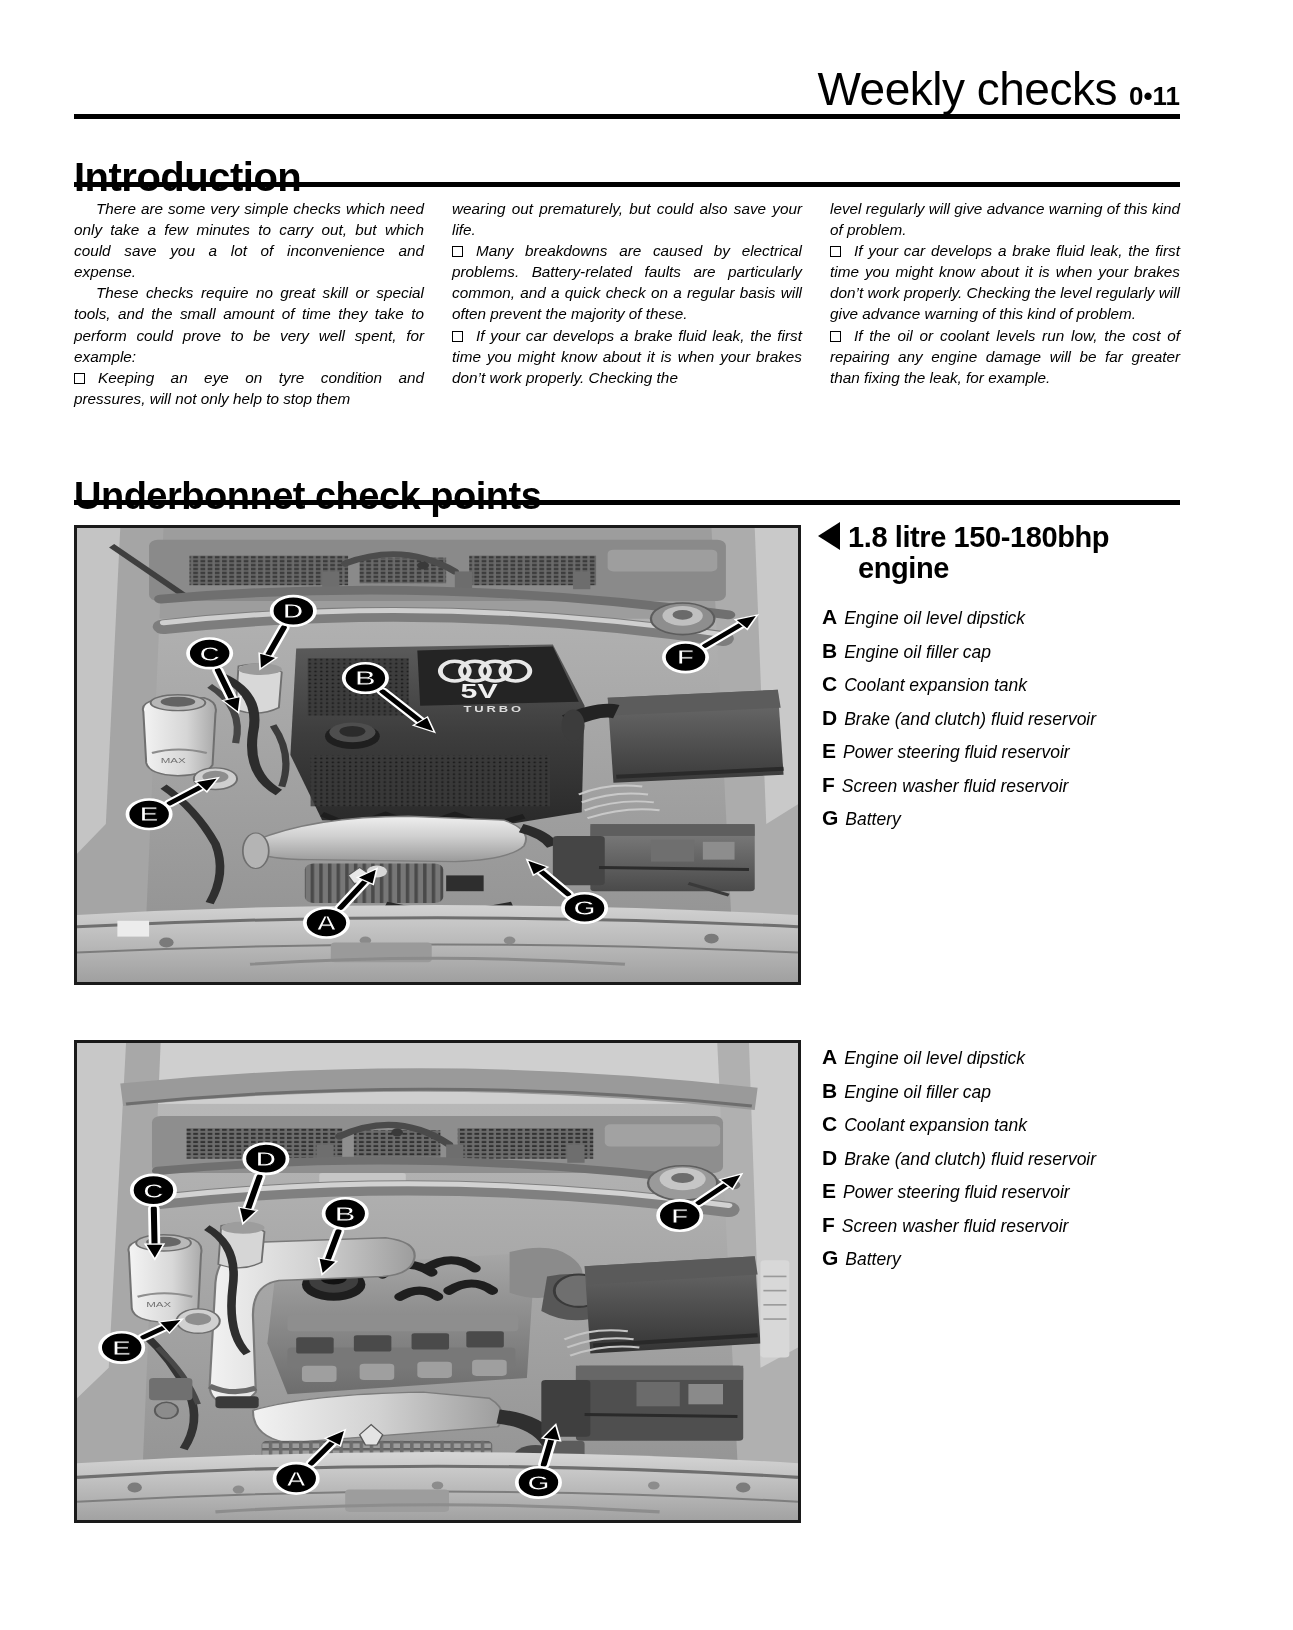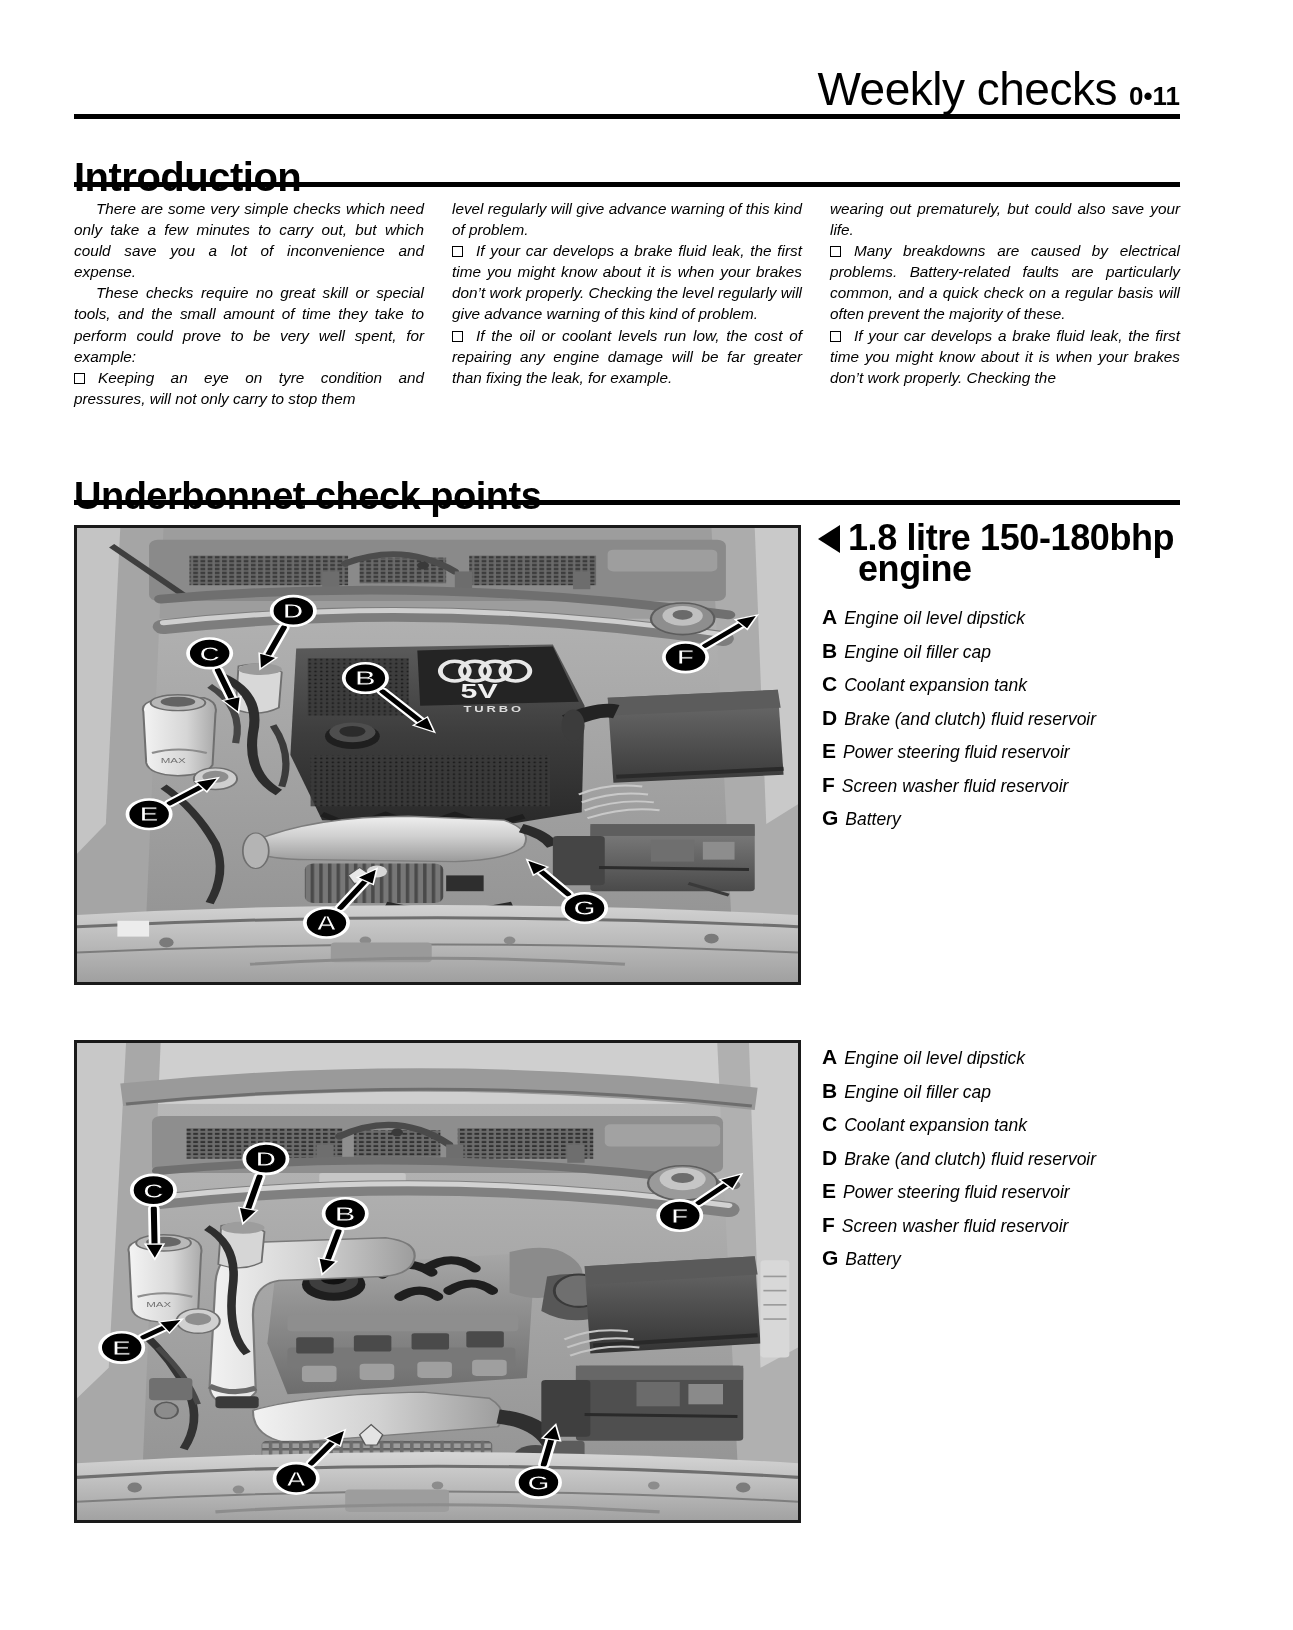--- a/index.html
+++ b/index.html
@@ -124,21 +124,21 @@
 
   
   .legend {
     position: absolute;
     width: 360px;
   }
   #legend-1 { left: 818px; top: 522px; }
   #legend-2 { left: 818px; top: 1037px; }
 
   .legend-title {
-    font-size: 36px;
+    font-size: 29px;
     font-weight: 700;
     line-height: 31px;
     letter-spacing: -0.4px;
     margin: 0 0 17px 0;
     padding-left: 40px;
     text-indent: -40px;
   }
   .tri {
     display: inline-block;
     width: 0; height: 0;
@@ -177,31 +177,31 @@
   </div>
   <div class="rule-thick rule-head"></div>
 
   <h1 class="sec-heading" id="introduction-heading">Introduction</h1>
   <div class="rule-thick rule-intro"></div>
 
   <div class="columns">
     <div class="col" id="col-1">
         <p>There are some very simple checks which need only take a few minutes to carry out, but which could save you a lot of inconvenience and expense.</p>
         <p>These checks require no great skill or special tools, and the small amount of time they take to perform could prove to be very well spent, for example:</p>
-        <p class="bullet"><span class="cbx"></span><span>Keeping an eye on tyre condition and pressures, will not only carry to stop them</span></p>
+        <p class="bullet"><span class="cbx"></span><span>Keeping an eye on tyre condition and pressures, will not only help to stop them</span></p>
+      </div>
+    <div class="col" id="col-2">
+        <p style="text-indent: 0px;">wearing out prematurely, but could also save your life.</p>
+        <p class="bullet"><span class="cbx"></span><span>Many breakdowns are caused by electrical problems. Battery-related faults are particularly common, and a quick check on a regular basis will often prevent the majority of these.</span></p>
+        <p class="bullet"><span class="cbx"></span><span>If your car develops a brake fluid leak, the first time you might know about it is when your brakes don’t work properly. Checking the</span></p>
       </div>
     <div class="col" id="col-3">
         <p style="text-indent: 0px;">level regularly will give advance warning of this kind of problem.</p>
         <p class="bullet"><span class="cbx"></span><span>If your car develops a brake fluid leak, the first time you might know about it is when your brakes don’t work properly. Checking the level regularly will give advance warning of this kind of problem.</span></p>
         <p class="bullet"><span class="cbx"></span><span>If the oil or coolant levels run low, the cost of repairing any engine damage will be far greater than fixing the leak, for example.</span></p>
-      </div>
-    <div class="col" id="col-2">
-        <p style="text-indent: 0px;">wearing out prematurely, but could also save your life.</p>
-        <p class="bullet"><span class="cbx"></span><span>Many breakdowns are caused by electrical problems. Battery-related faults are particularly common, and a quick check on a regular basis will often prevent the majority of these.</span></p>
-        <p class="bullet"><span class="cbx"></span><span>If your car develops a brake fluid leak, the first time you might know about it is when your brakes don’t work properly. Checking the</span></p>
       </div>
   </div>
 
   <h1 class="sec-heading" id="underbonnet-heading">Underbonnet check points</h1>
   <div class="rule-thick rule-underbonnet"></div>
 
   <div class="figure" id="figure-1">
     <div class="photo-frame">
       <svg viewBox="0 0 500 460" preserveAspectRatio="none">
         <defs>

